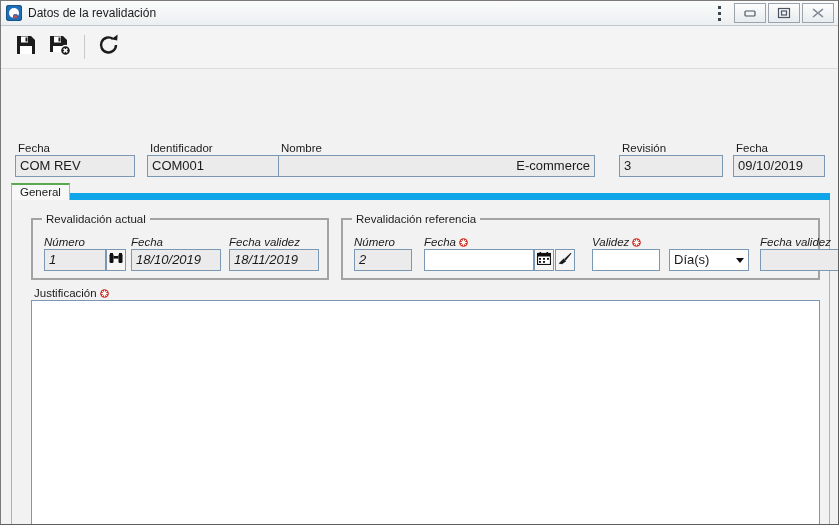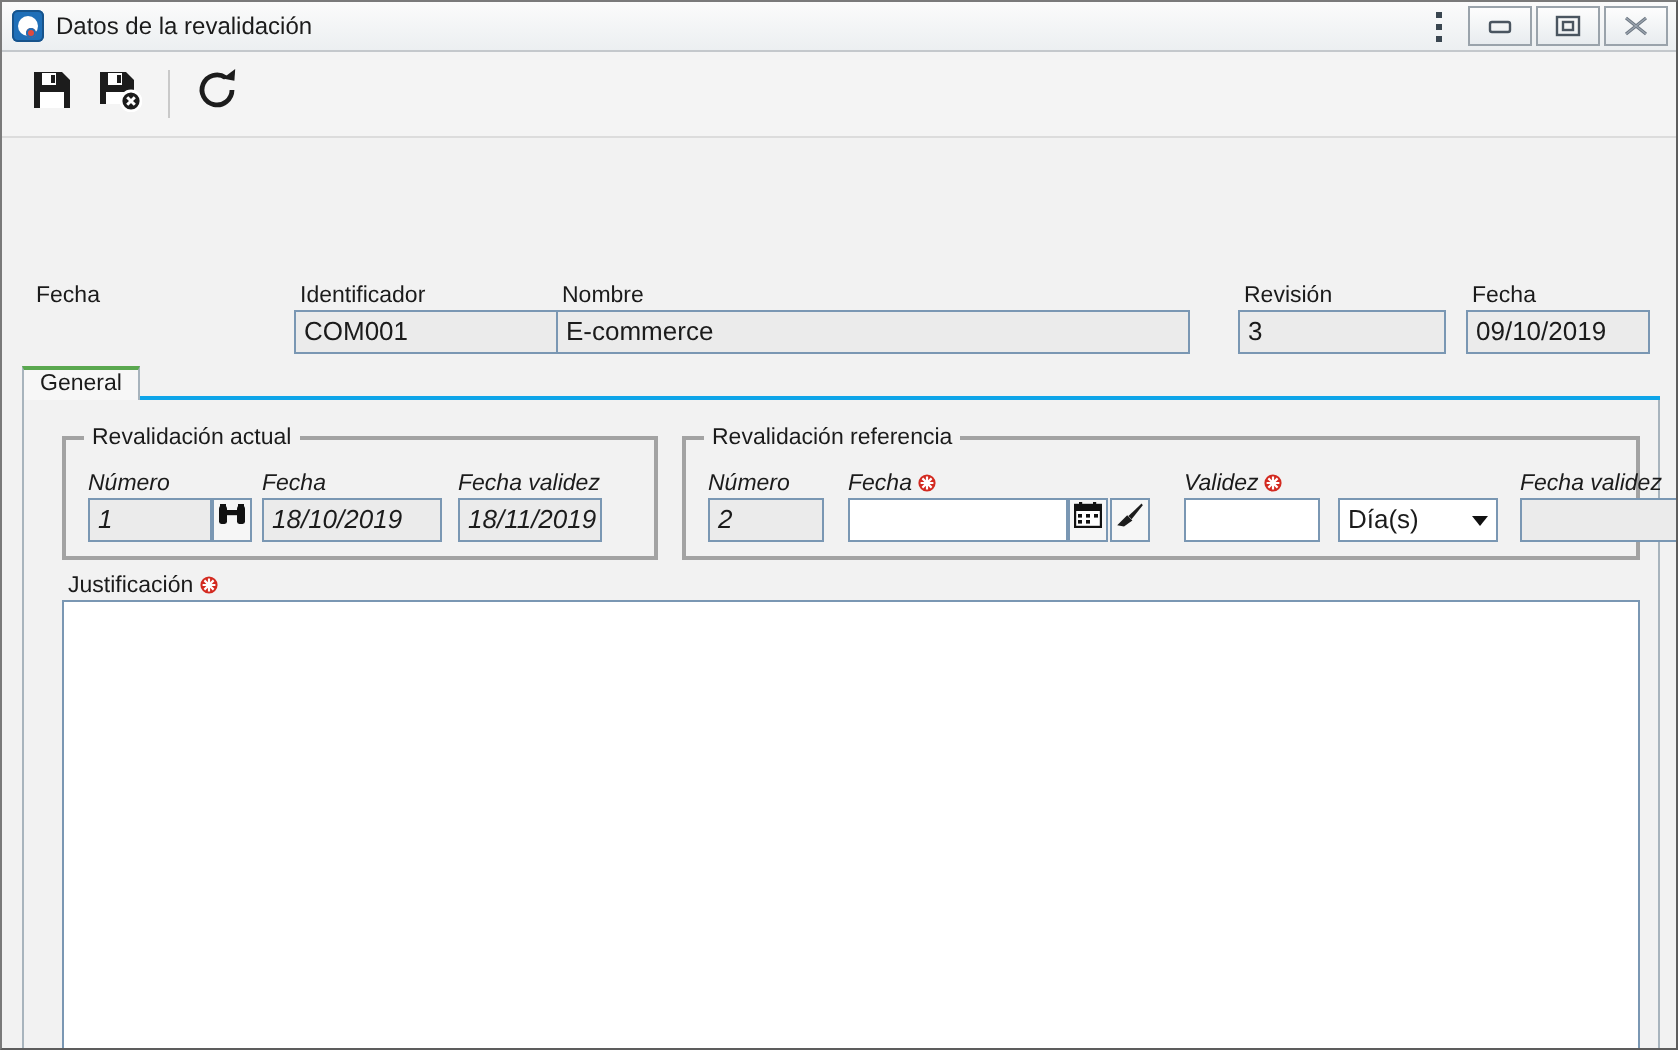--- a/index.html
+++ b/index.html
@@ -137,36 +137,36 @@
     height: 22px;
     white-space: nowrap;
     overflow: hidden;
   }
   .fld.white { background: #ffffff; }
   .fld.disabled { background: #ebebeb; color: #6a6a6a; }
 
   
   #f-tipo   { left: 14px;  top: 86px; width: 120px; }
   #f-ident  { left: 146px; top: 86px; width: 132px; }
-  #f-nombre { left: 277px; top: 86px; width: 317px; }
+  #f-nombre { left: 277px; top: 86px; width: 317px; text-align: right; }
   #f-rev    { left: 618px; top: 86px; width: 104px; }
   #f-fecha  { left: 732px; top: 86px; width: 92px; }
 
   #l-tipo   { left: 17px;  top: 73px; }
   #l-ident  { left: 149px; top: 73px; }
   #l-nombre { left: 280px; top: 73px; }
   #l-rev    { left: 621px; top: 73px; }
   #l-fecha  { left: 735px; top: 73px; }
 
   
   .tabstrip {
     position: absolute;
     left: 10px; top: 114px;
     width: 819px; height: 17px;
-    border-bottom: 2px solid #0ea5e9;
+    border-bottom: 7px solid #0ea5e9;
     box-sizing: border-box;
   }
   .tab {
     position: absolute;
     left: 0; top: 0;
     height: 18px;
     padding: 0 8px;
     box-sizing: border-box;
     background: #f7f7f7;
     border: 1px solid #a8b4bd;
@@ -208,21 +208,21 @@
   
   .g .lbl, .g .fld, .g .iconbtn { position: absolute; font-style: italic; }
 
   
   #ga-num-l  { left: 11px;  top: 16px; }
   #ga-num    { left: 11px;  top: 29px; width: 62px; text-align: left; }
   #ga-bino   { left: 73px;  top: 29px; }
   #ga-fec-l  { left: 98px;  top: 16px; }
   #ga-fec    { left: 98px;  top: 29px; width: 90px; }
   #ga-val-l  { left: 196px; top: 16px; }
-  #ga-val    { left: 196px; top: 29px; width: 72px; }
+  #ga-val    { left: 196px; top: 29px; width: 90px; }
 
   
   #gr-num-l  { left: 11px;  top: 16px; }
   #gr-num    { left: 11px;  top: 29px; width: 58px; }
   #gr-fec-l  { left: 81px;  top: 16px; }
   #gr-fec    { left: 81px;  top: 29px; width: 110px; }
   #gr-cal    { left: 191px; top: 29px; }
   #gr-brush  { left: 212px; top: 29px; }
   #gr-vdz-l  { left: 249px; top: 16px; }
   #gr-vdz    { left: 249px; top: 29px; width: 68px; }
@@ -348,20 +348,21 @@
           <path d="M19 12 a7.5 7.5 0 1 1 -3.2 -6.2" fill="none" stroke="#1c1c1c" stroke-width="2.4"></path>
           <path d="M20.6 1.5 L20.2 7.4 L14.3 6.2 Z" fill="#1c1c1c"></path>
         </svg>
       </span>
     </div>
   </div>
 
   <div class="body">
 
     <div class="lbl" id="l-tipo">Fecha</div>
+    <div class="fld" id="f-tipo">COM REV</div>
 
     <div class="lbl" id="l-ident">Identificador</div>
     <div class="fld" id="f-ident">COM001</div>
 
     <div class="lbl" id="l-nombre">Nombre</div>
     <div class="fld" id="f-nombre">E-commerce</div>
 
     <div class="lbl" id="l-rev">Revisión</div>
     <div class="fld" id="f-rev">3</div>
 

